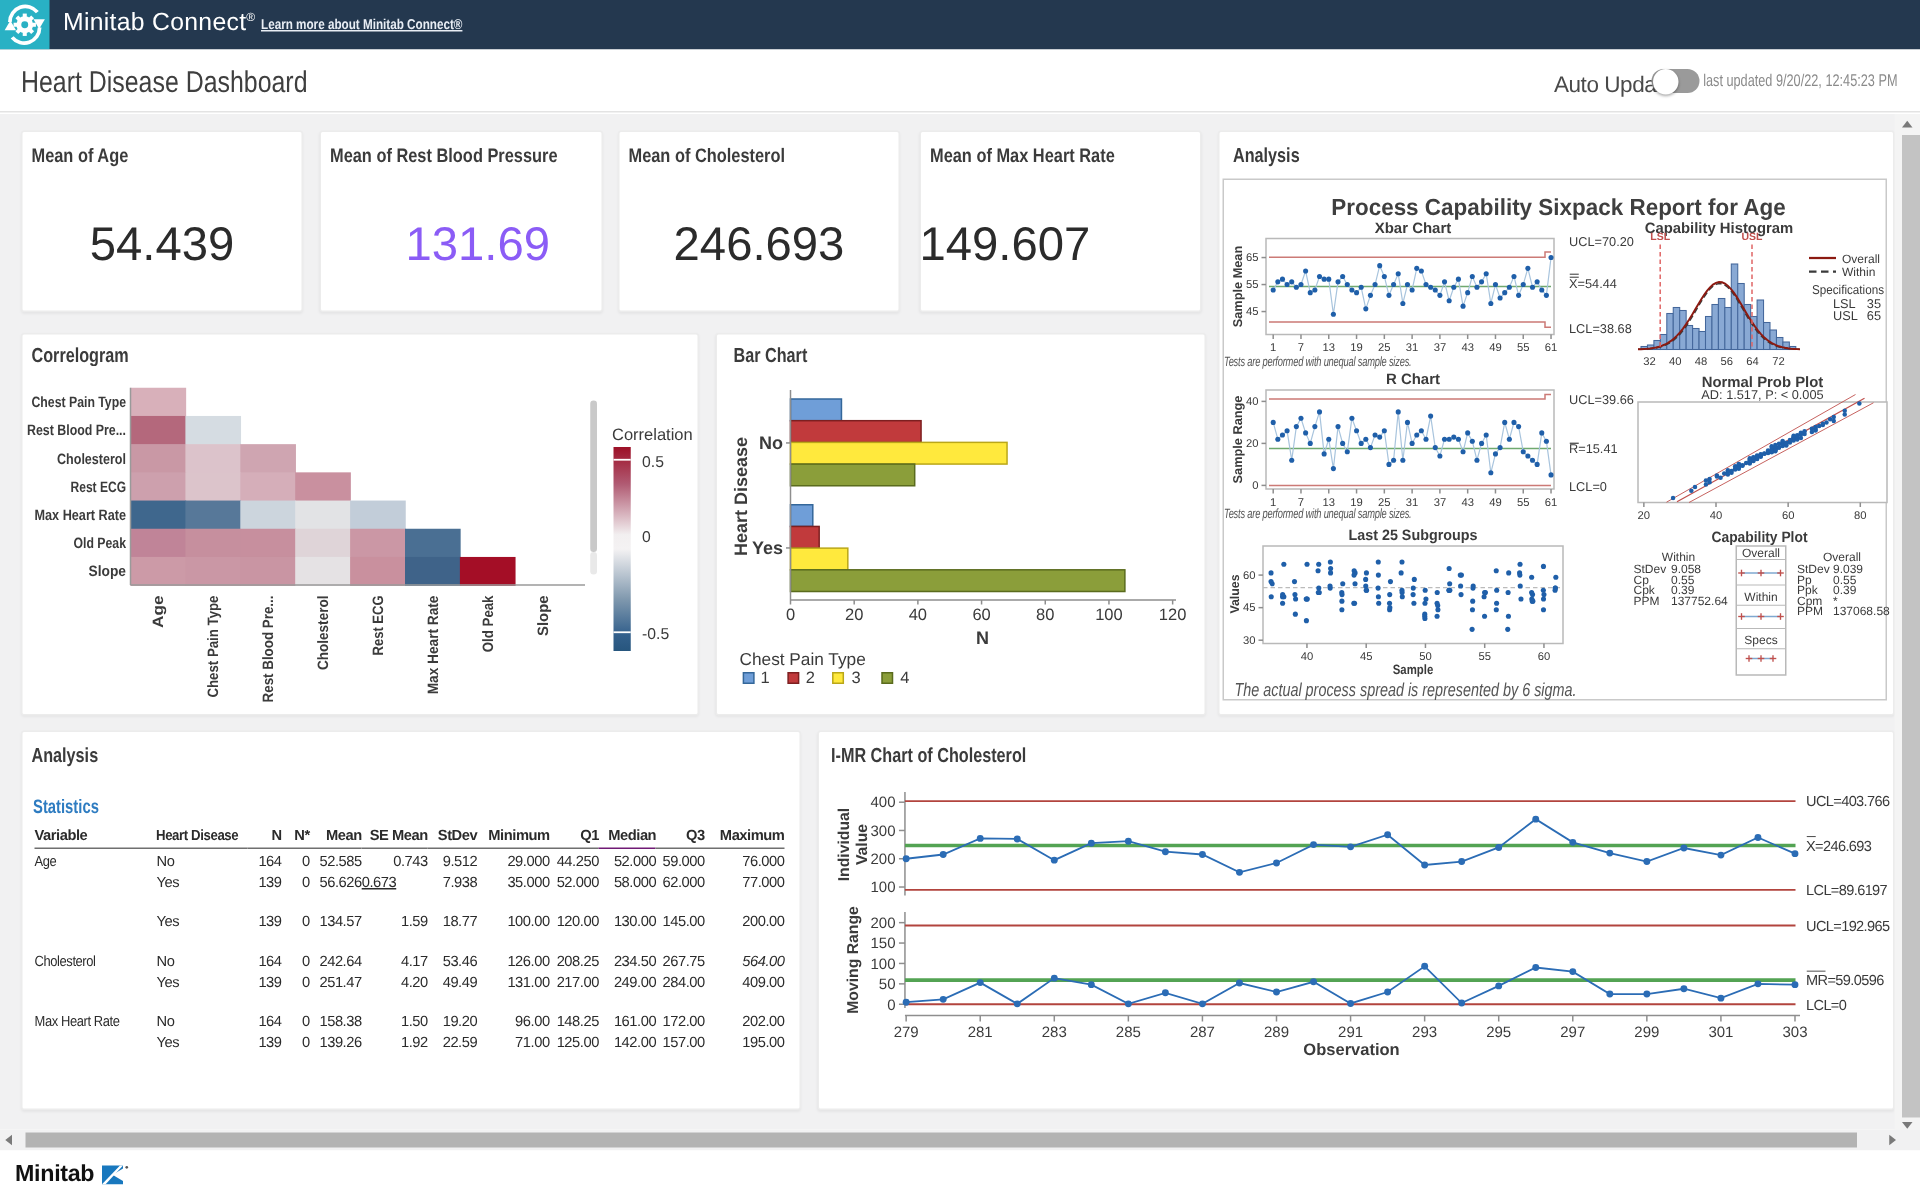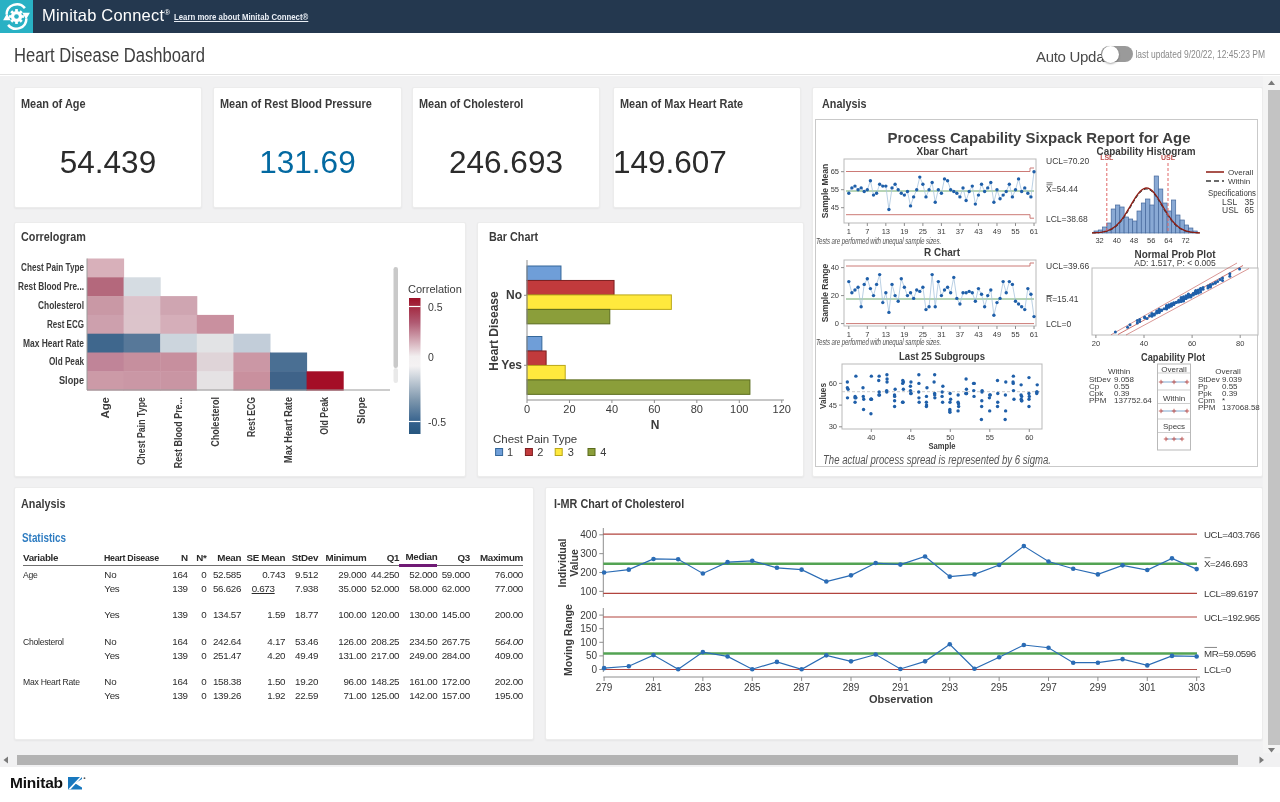--- a/index.html
+++ b/index.html
@@ -39,21 +39,21 @@
 <div class="abs" style="left:1036px;top:48px;font-size:15px;letter-spacing:-0.3px;color:#4a4a4a;">Auto Update</div>
 <div class="abs" style="left:1101px;top:46px;width:32px;height:16px;background:#9a9a9a;border-radius:8px;"></div>
 <div class="abs" style="left:1102px;top:45.5px;width:17px;height:17px;background:#fff;border-radius:50%;box-shadow:0 1px 2px rgba(0,0,0,0.35);"></div>
 <div class="abs" style="left:1065px;top:48px;width:200px;font-size:11.3px;color:#8a8a8a;text-align:right;white-space:nowrap;transform:scaleX(0.75);transform-origin:100% 50%;">last updated 9/20/22, 12:45:23 PM</div>
 <div class="abs" style="left:0;top:76px;width:1280px;height:677px;background:#f1f1f2;"></div>
 <div class="panel" style="left:14px;top:87px;width:188px;height:121px;"></div>
 <div class="abs" style="left:21px;top:96px;font-size:13px;font-weight:bold;color:#3b3b3b;transform:scaleX(0.84);transform-origin:0 50%;white-space:nowrap;">Mean of Age</div>
 <div class="abs" style="left:14px;top:144px;width:188px;text-align:center;font-size:31.5px;color:#2b2b2b;">54.439</div>
 <div class="panel" style="left:213px;top:87px;width:189px;height:121px;"></div>
 <div class="abs" style="left:220px;top:96px;font-size:13px;font-weight:bold;color:#3b3b3b;transform:scaleX(0.84);transform-origin:0 50%;white-space:nowrap;">Mean of Rest Blood Pressure</div>
-<div class="abs" style="left:213px;top:144px;width:189px;text-align:center;font-size:31.5px;color:#0369a1;">131.69</div>
+<div class="abs" style="left:224px;top:144px;width:189px;text-align:center;font-size:31.5px;color:#8b5cf6;">131.69</div>
 <div class="panel" style="left:412px;top:87px;width:188px;height:121px;"></div>
 <div class="abs" style="left:419px;top:96px;font-size:13px;font-weight:bold;color:#3b3b3b;transform:scaleX(0.84);transform-origin:0 50%;white-space:nowrap;">Mean of Cholesterol</div>
 <div class="abs" style="left:412px;top:144px;width:188px;text-align:center;font-size:31.5px;color:#2b2b2b;">246.693</div>
 <div class="panel" style="left:613px;top:87px;width:188px;height:121px;"></div>
 <div class="abs" style="left:620px;top:96px;font-size:13px;font-weight:bold;color:#3b3b3b;transform:scaleX(0.84);transform-origin:0 50%;white-space:nowrap;">Mean of Max Heart Rate</div>
 <div class="abs" style="left:613px;top:144px;width:188px;text-align:left;font-size:31.5px;color:#2b2b2b;">149.607</div>
 <div class="panel" style="left:14px;top:222px;width:452px;height:255px;"></div>
 <div class="ptitle" style="left:21px;top:229px;">Correlogram</div>
 <svg style="left:0;top:0;" width="1280" height="802" viewBox="0 0 1280 802">
     <rect x="87" y="258.5" width="37.1" height="19.3" fill="#d8b0ba"></rect>
@@ -760,21 +760,21 @@
         <tr style="font-weight:bold;color:#2b2b2b;">
           <td style="text-align:left;height:15px;border-bottom:1px solid #6f6f6f;">Variable</td>
           <td style="text-align:left;border-bottom:1px solid #6f6f6f;"><span style="display:inline-block;transform:scaleX(0.9);transform-origin:0 50%;white-space:nowrap;">Heart Disease</span></td>
           <td style="text-align:right;border-bottom:1px solid #6f6f6f;">N</td>
           <td style="text-align:right;border-bottom:1px solid #6f6f6f;">N*</td>
           <td style="text-align:right;border-bottom:1px solid #6f6f6f;">Mean</td>
           <td style="text-align:right;border-bottom:1px solid #6f6f6f;">SE Mean</td>
           <td style="text-align:right;border-bottom:1px solid #6f6f6f;">StDev</td>
           <td style="text-align:right;border-bottom:1px solid #6f6f6f;">Minimum</td>
           <td style="text-align:right;border-bottom:1px solid #6f6f6f;">Q1</td>
-          <td style="text-align:right;border-bottom:3px solid #701a75;">Median</td>
+          <td style="text-align:right;border-bottom:1px solid #701a75;">Median</td>
           <td style="text-align:right;border-bottom:1px solid #6f6f6f;">Q3</td>
           <td style="text-align:right;border-bottom:1px solid #6f6f6f;">Maximum</td>
         </tr>
         <tr style="height:3px;">
           <td colspan="12"></td>
         </tr>
         <tr style="height:13.6px;">
           <td style="text-align:left;"><span style="display:inline-block;transform:scaleX(0.88);transform-origin:0 50%;white-space:nowrap;">Age</span></td>
           <td style="text-align:left;">No</td>
           <td style="text-align:right;">164</td>
@@ -787,21 +787,21 @@
           <td style="text-align:right;">52.000</td>
           <td style="text-align:right;">59.000</td>
           <td style="text-align:right;">76.000</td>
         </tr>
         <tr style="height:13.6px;">
           <td style="text-align:left;"><span style="display:inline-block;transform:scaleX(0.88);transform-origin:0 50%;white-space:nowrap;"></span></td>
           <td style="text-align:left;">Yes</td>
           <td style="text-align:right;">139</td>
           <td style="text-align:right;">0</td>
           <td style="text-align:right;">56.626</td>
-          <td style="text-align:center;text-decoration:underline;">0.673</td>
+          <td style="text-align:left;text-decoration:underline;">0.673</td>
           <td style="text-align:right;">7.938</td>
           <td style="text-align:right;">35.000</td>
           <td style="text-align:right;">52.000</td>
           <td style="text-align:right;">58.000</td>
           <td style="text-align:right;">62.000</td>
           <td style="text-align:right;">77.000</td>
         </tr>
         <tr style="height:13px;">
           <td colspan="12"></td>
         </tr>

